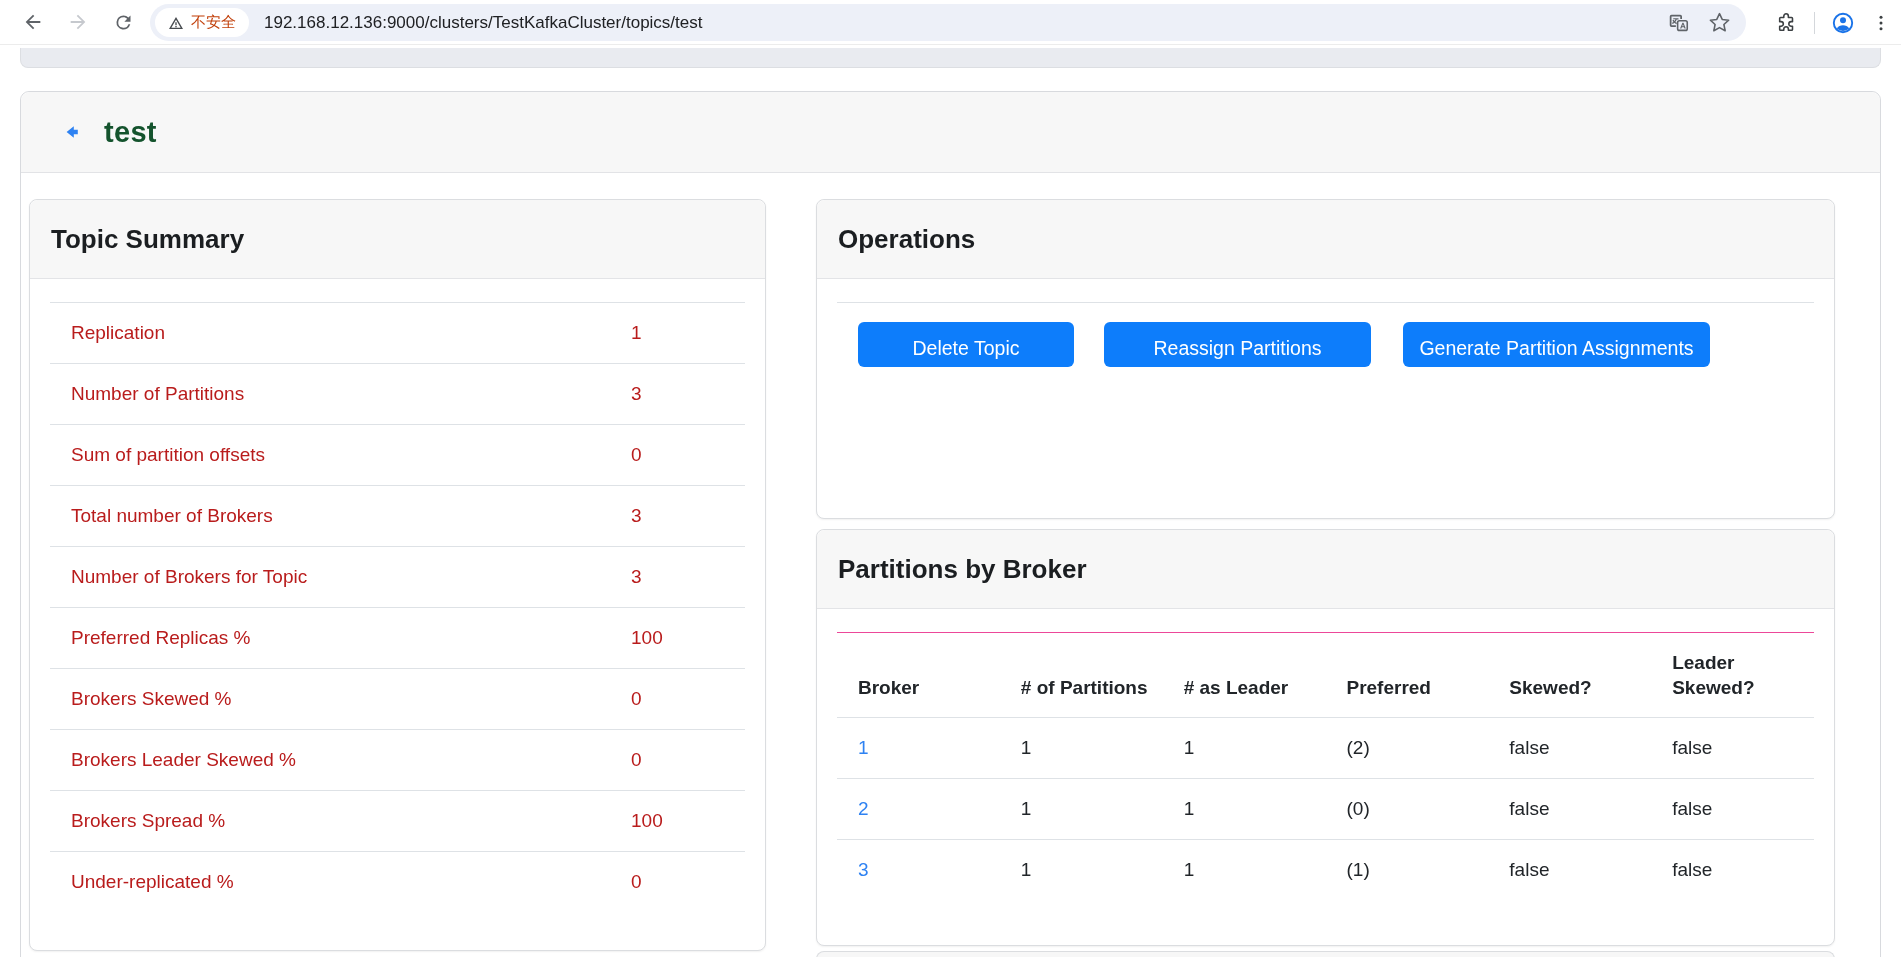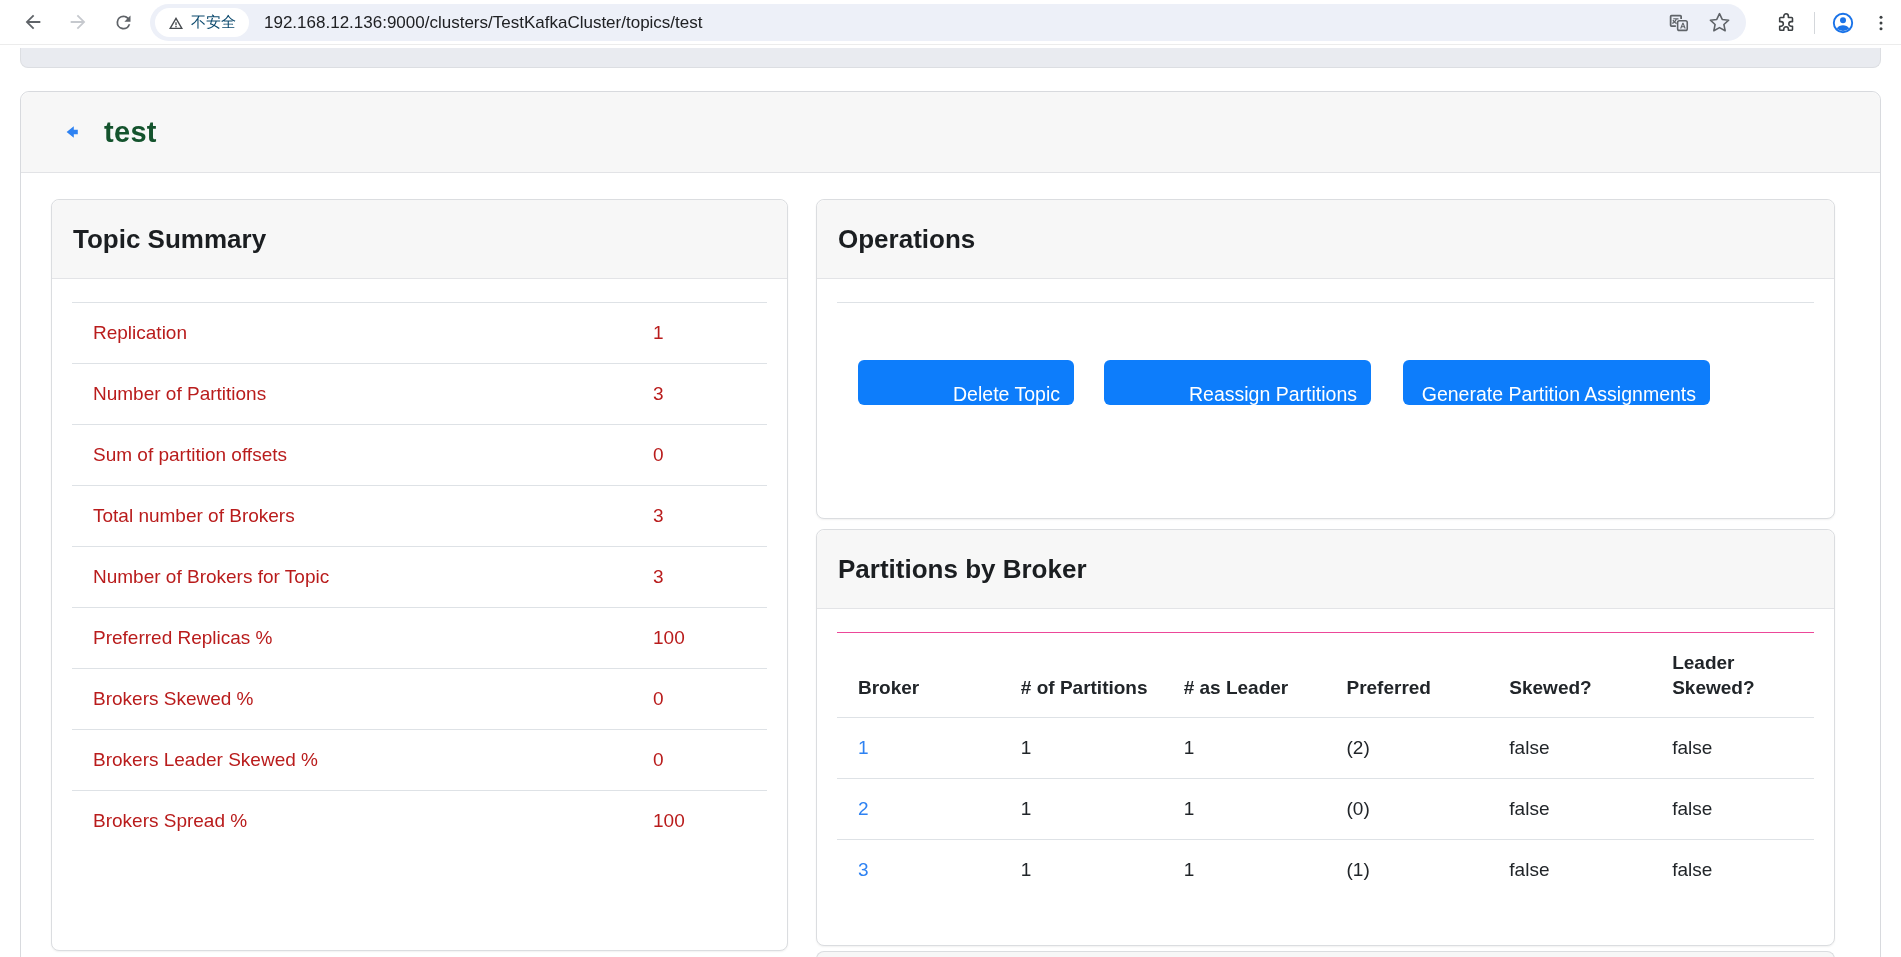--- a/index.html
+++ b/index.html
@@ -15,21 +15,21 @@
   
   .chrome { position:relative; height:45px; background:#fff; border-bottom:1px solid #ececec; }
   .nav-ico { position:absolute; top:10px; width:24px; height:24px; display:flex; align-items:center; justify-content:center; cursor:pointer; }
   .omnibox {
     position:absolute; left:150px; top:4px; width:1596px; height:37px;
     background:#edf0f8; border-radius:19px; display:flex; align-items:center;
   }
   .chip {
     display:flex; align-items:center; gap:7px; height:29px; margin-left:5px;
     background:#fff; border-radius:15px; padding:0 13px;
-    color:#0c4a6e; font-size:15px; white-space:nowrap;
+    color:#c2410c; font-size:15px; white-space:nowrap;
   }
   .url { margin-left:15px; font-size:17px; color:#202124; white-space:nowrap; }
   .omni-right { margin-left:auto; display:flex; align-items:center; gap:20px; margin-right:16px; }
   .chrome-right { position:absolute; top:0; right:0; height:45px; display:flex; align-items:center; gap:16px; padding-right:10px; }
   .vsep { width:1px; height:22px; background:#d4d7db; }
 
   
   .page { position:relative; height:912px; background:#fff; }
   .nav-remnant {
     position:absolute; left:20px; width:1861px; top:3px; height:20px;
@@ -52,43 +52,43 @@
     background:#fff; border:1px solid #dbdde0; border-radius:8px;
     box-shadow:0 1px 2px rgba(0,0,0,0.06);
   }
   .card-header {
     height:79px; background:var(--header-bg);
     border-bottom:1px solid #e3e4e7; border-radius:8px 8px 0 0;
     display:flex; align-items:center; padding:0 21px;
     font-size:26px; font-weight:600; color:#1b1e21;
   }
 
-  .col-left  { position:absolute; left:30px; top:26px; width:737px; }
+  .col-left  { position:absolute; left:8px; top:26px; width:737px; }
   .col-right { position:absolute; left:795px; top:26px; width:1019px; }
 
   
   .summary-card { height:752px; }
   .summary-table { width:calc(100% - 40px); margin:23px 20px 0 20px; border-collapse:collapse; }
   .summary-table td {
     border-top:1px solid #dee2e6; height:61px; font-size:19px; color:#b91c1c;
     padding:0 0 0 21px; vertical-align:middle;
   }
   .summary-table td.val { width:114px; padding-left:0; }
 
   
   .ops-card { height:320px; }
   .ops-table { width:calc(100% - 40px); margin:23px 20px 0 20px; border-collapse:collapse; }
   .ops-table td { border-top:1px solid #dee2e6; padding:19px 0 40px 21px; vertical-align:top; }
   .ops-table tr.r2 td { padding:13px 0 20px 21px; }
   .ops-table td.c1 { width:246px; } .ops-table td.c2 { width:299px; }
   .btn {
     display:inline-block; background:var(--accent); color:#fff;
     font-family:"Liberation Sans", sans-serif;
-    font-size:19.5px; text-align:right; border:none; border-radius:6px;
-    height:45px; line-height:45px; padding:12px 14px; cursor:pointer; white-space:nowrap;margin-top:38px;
+    font-size:19.5px; text-align:center; border:none; border-radius:6px;
+    height:45px; line-height:45px; padding:4px 14px; cursor:pointer; white-space:nowrap;
   }
   .btn.wa{min-width:216px}.btn.wb{min-width:267px}.btn.wc{min-width:307px}
   .btn.wd{min-width:156px}.btn.we{min-width:160px}.btn.wf{min-width:291px}
 
   
   .part-card { height:417px; margin-top:10px; }
   .part-table { width:calc(100% - 40px); margin:23px 20px 0 20px; border-collapse:collapse; table-layout:fixed; }
   .part-table th {
     border-top:1px solid #ec4899; border-bottom:1px solid #dee2e6;
     font-size:19px; font-weight:700; color:#212529; text-align:left;
@@ -228,20 +228,24 @@
                   <td class="val">0</td>
                 </tr>
               <tr>
                   <td>Brokers Leader Skewed %</td>
                   <td class="val">0</td>
                 </tr>
               <tr>
                   <td>Brokers Spread %</td>
                   <td class="val">100</td>
                 </tr>
+              <tr>
+                  <td>Under-replicated %</td>
+                  <td class="val">0</td>
+                </tr>
             </tbody>
           </table>
         </div>
       </div>
 
       <div class="col-right">
 
         <div class="card ops-card">
           <div class="card-header">Operations</div>
           <table class="ops-table">

